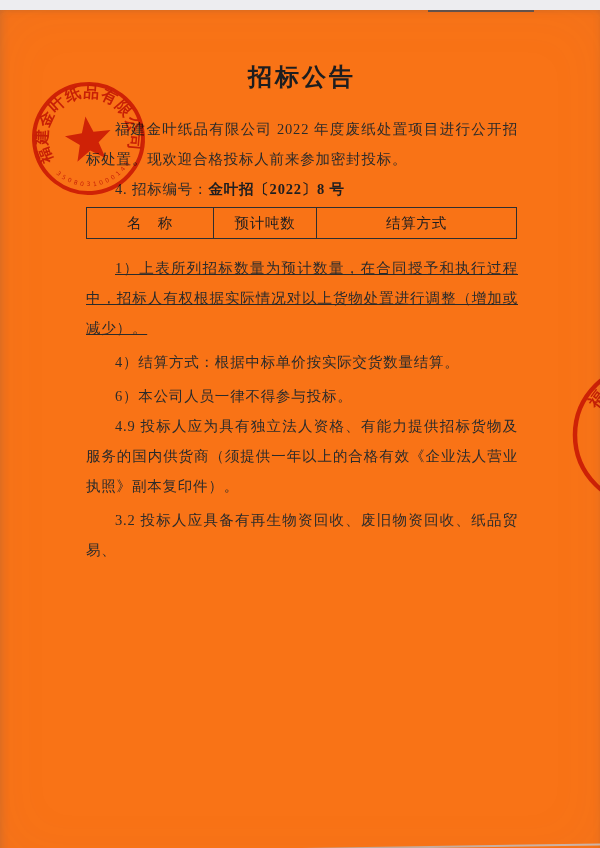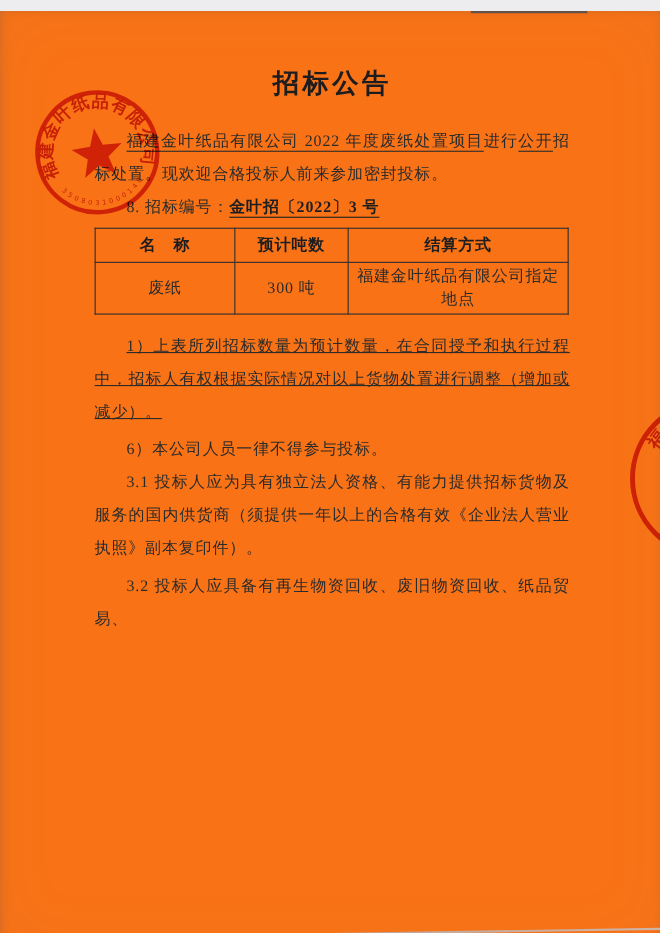--- a/index.html
+++ b/index.html
@@ -31,33 +31,33 @@
     font-size:14.5px; letter-spacing:.8px; line-height:30px;
     text-align: justify;
   }
   h1.doc-title {
     margin:50px 0 20px; text-align:center;
     font-size:24px; line-height:34px; letter-spacing:3px;
     font-weight:bold; color:#1d1d1f;
   }
   p { margin:0; }
   .ind { text-indent:2em; }
-  .u  { text-decoration:underline; text-underline-offset:4px; text-decoration-thickness:1px; }
+  .u  { text-underline-offset:4px; text-decoration-thickness:1px; }
   .strong { font-weight:bold; color:#1e1e20; }
   .mt4  { margin-top:4px; }
   .mt14 { margin-top:14px;text-decoration:underline; }
   table.goods {
     border-collapse:collapse; width:430px; margin:3px 0 0 0;
     table-layout:fixed;
   }
   table.goods th, table.goods td {
     border:1.5px solid #2e2e30; text-align:center; vertical-align:middle;
     font-size:14.5px; letter-spacing:.8px; padding:0 6px; line-height:21px;
   }
-  table.goods th { height:30px; font-weight:bold; color:#1e1e20; }
+  table.goods th { height:30px; font-weight:normal; color:#1e1e20; }
   table.goods td { height:46px; }
   col.c1{width:127px;} col.c2{width:103px;} col.c3{width:200px;}
   .stamp {
     position:absolute; mix-blend-mode:multiply; opacity:.92; pointer-events:none;
   }
   .stamp-main { left:28px; top:68px; width:121px; height:121px; transform:rotate(-8deg); }
   .stamp-partial { left:565px; top:345px; width:160px; height:160px; }
   .stamp svg { width:100%; height:100%; display:block; }
 </style>
 </head>
@@ -66,47 +66,43 @@
 <div class="page">
 
   <div class="scan-top-line"></div>
 
   <div class="content">
 
     <h1 class="doc-title">招标公告</h1>
 
     <p class="ind"><span class="u">福建金叶纸品有限公司 2022 年度废纸处置项目</span><span>进行</span><span class="u">公开</span><span>招标处置。现欢迎合格投标人前来参加密封投标。</span></p>
 
-    <p class="ind"><span>8. 招标编号：</span><span class="u strong">金叶招〔2022〕3 号</span></p>
+    <p class="ind"><span>4. 招标编号：</span><span class="u strong">金叶招〔2022〕8 号</span></p>
 
 
     <table class="goods">
       <colgroup>
           <col class="c1">
           <col class="c2">
           <col class="c3">
         </colgroup>
       <tbody>
           <tr>
         <th>名　称</th>
         <th>预计吨数</th>
         <th>结算方式</th>
       </tr>
-      <tr>
-        <td>废纸</td>
-        <td>300 吨</td>
-        <td>福建金叶纸品有限公司指定地点</td>
-      </tr>
     </tbody>
       </table>
 
     <p class="ind mt14">1）上表所列招标数量为预计数量，在合同授予和执行过程中，招标人有权根据实际情况对以上货物处置进行调整（增加或减少）。</p>
+    <p class="ind mt4">4）结算方式：根据中标单价按实际交货数量结算。</p>
     <p class="ind mt4">6）本公司人员一律不得参与投标。</p>
 
-    <p class="ind">3.1 投标人应为具有独立法人资格、有能力提供招标货物及服务的国内供货商（须提供一年以上的合格有效《企业法人营业执照》副本复印件）。</p>
+    <p class="ind">4.9 投标人应为具有独立法人资格、有能力提供招标货物及服务的国内供货商（须提供一年以上的合格有效《企业法人营业执照》副本复印件）。</p>
     <p class="ind mt4">3.2 投标人应具备有再生物资回收、废旧物资回收、纸品贸易、</p>
 
   </div>
 
   <div class="stamp stamp-main">
     <svg viewBox="0 0 120 120">
       <defs>
         <path id="arcTop" d="M19,60 a41,41 0 1,1 82,0 a41,41 0 1,1 -82,0"></path>
         <path id="arcBottom" d="M12.5,60 a47.5,47.5 0 0,0 95,0"></path>
       </defs>

